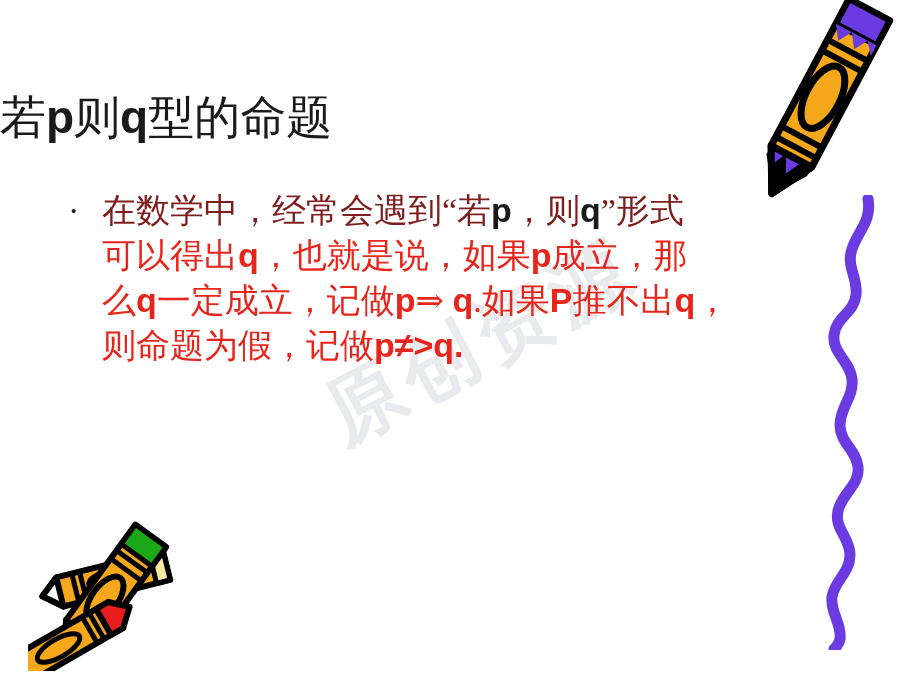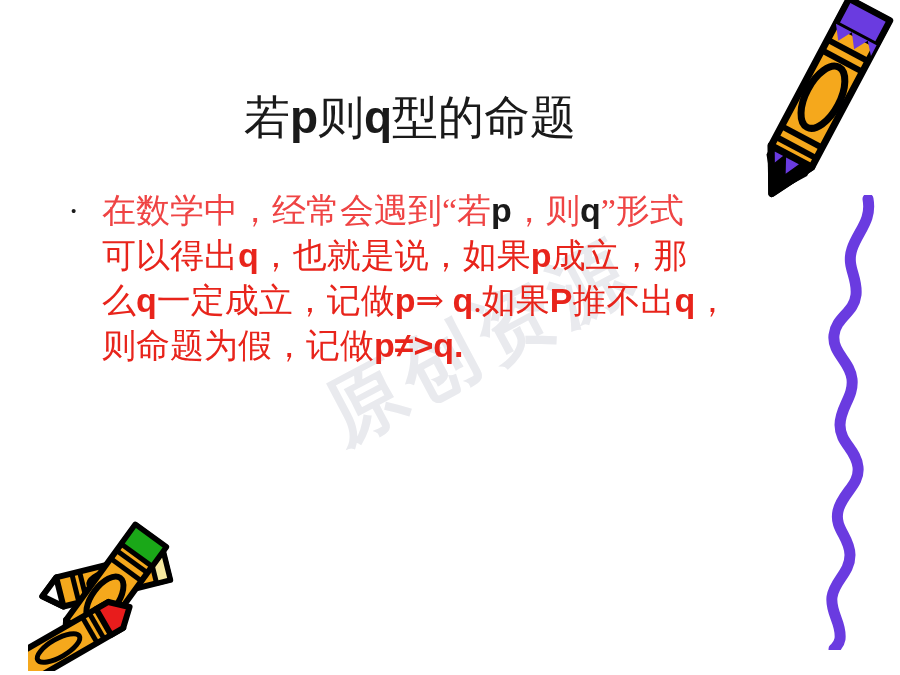--- a/index.html
+++ b/index.html
@@ -45,21 +45,21 @@
     transform: rotate(-28deg);
     white-space: nowrap;
   }
 
   
   #title {
     position: absolute;
     left: 0;
     top: 92px;
     width: 820px;
-    text-align: center;
+    text-align: left;
     z-index: 5;
     font-family: "Liberation Serif", "DejaVu Serif", serif;
     font-size: 46px;
     line-height: 1.1;
     color: #1a1a1a;
     white-space: nowrap;
   }
   #title .b { font-family: "Liberation Sans", sans-serif; font-weight: bold; }
 
   
@@ -85,21 +85,21 @@
   }
   .para {
     flex: 1 1 auto;
     font-family: "Liberation Serif", "DejaVu Serif", serif;
     font-size: 34px;
     line-height: 45px;
     color: #1a1a1a;
   }
   .para .line { white-space: nowrap; display: block; }
   .red { color: #e8241b; }
-  .blk { color: #ef4444; }
+  .blk { color: #7f1d1d; }
   .san { font-family: "Liberation Sans", sans-serif; font-weight: bold; }
   .sanr { font-family: "Liberation Sans", sans-serif; font-weight: bold; color: #e8241b; }
 
   
   .deco { position: absolute; z-index: 3; }
   #crayon-top-right { left: 735px; top: -8px; }
   #squiggle { left: 812px; top: 195px; z-index: 2; }
   #crayons-bottom-left { left: 28px; top: 516px; }
 </style>
 </head>

